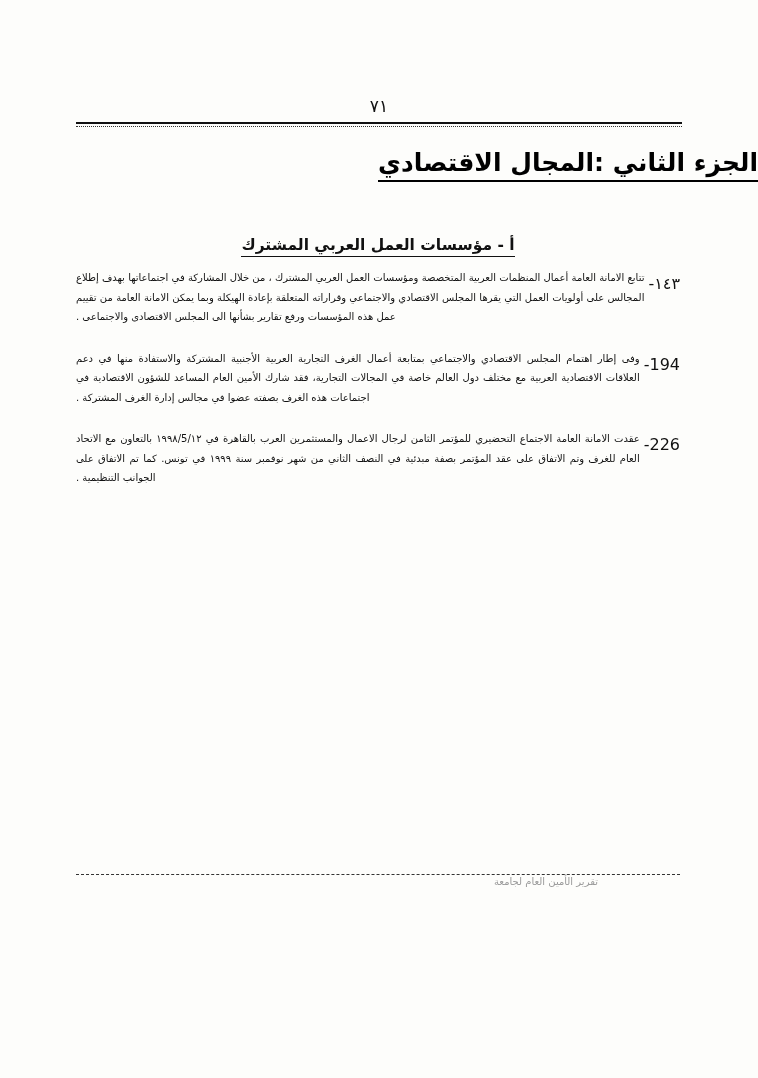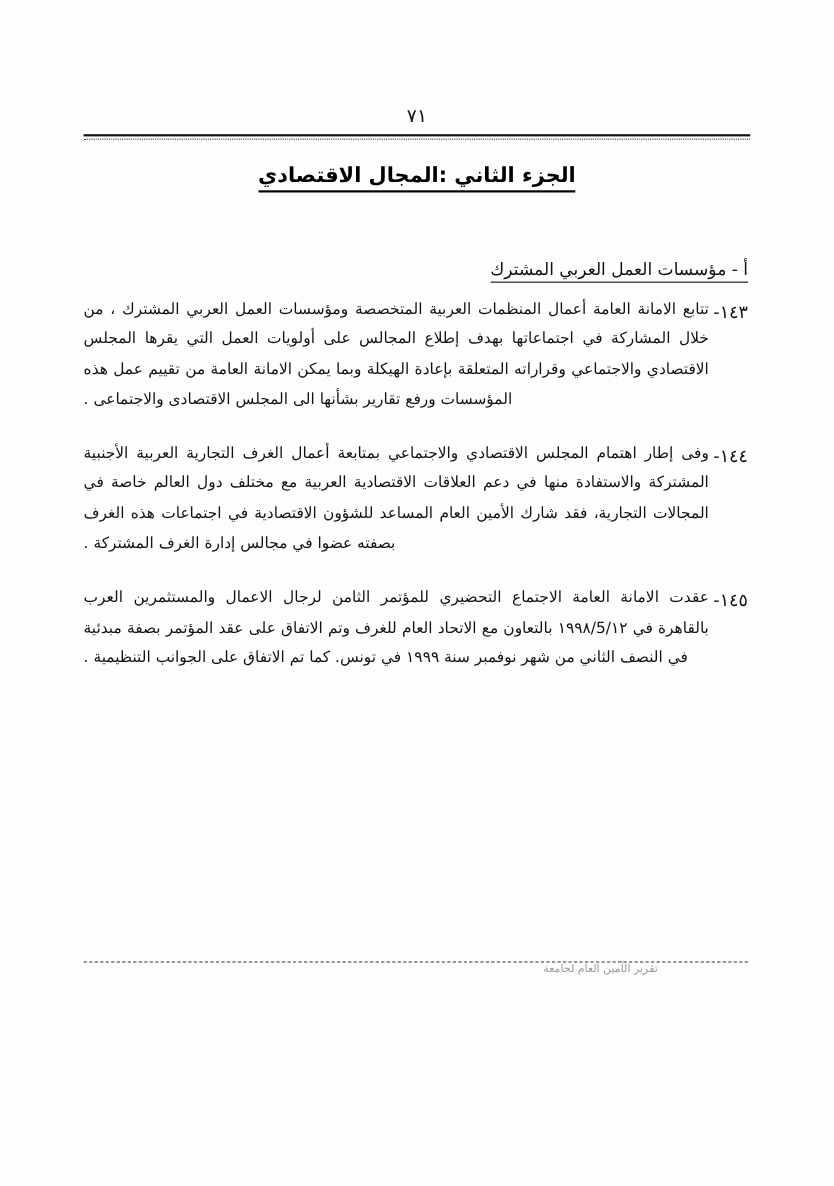--- a/index.html
+++ b/index.html
@@ -46,39 +46,39 @@
     top: 2px;
     left: 0;
     width: 606px;
     border-top: 1px dotted #333;
   }
   .title {
     position: absolute;
     top: 148px;
     left: 0;
     right: 0;
-    text-align: center;
-    font-size: 19px;
+    text-align: right;
+    font-size: 25px;
     font-weight: bold;
     color: #000;
   }
   .title span {
     border-bottom: 2px solid #000;
     padding-bottom: 3px;
   }
   .content {
     position: absolute;
     top: 236px;
     right: 78px;
     width: 604px;
   }
   .sub-head {
-    text-align: right;
+    text-align: center;
     font-size: 15.5px;
-    font-weight: normal;
+    font-weight: bold;
     margin: 0 0 14px 0;
     color: #111;
   }
   .sub-head span {
     border-bottom: 1.5px solid #111;
     padding-bottom: 2px;
   }
   .sub-head.second {
     margin-top: 28px;
     margin-bottom: 10px;
@@ -92,21 +92,21 @@
   .para .num {
     flex: 0 0 auto;
     font-size: 16px;
     line-height: 1.95;
     padding-left: 4px;
     white-space: nowrap;
     color: #111;
   }
   .para .body {
     flex: 1 1 auto;
-    font-size: 14px;
+    font-size: 10px;
     line-height: 1.95;
     text-align: justify;
     text-align-last: left;
     color: #111;
   }
   .footer-rule {
     position: absolute;
     top: 874px;
     right: 78px;
     width: 604px;
@@ -142,27 +142,27 @@
     <h2 class="sub-head">
       <span>أ - مؤسسات العمل العربي المشترك</span>
     </h2>
 
     <div class="para">
       <div class="num">١٤٣-</div>
       <div class="body">تتابع الامانة العامة أعمال المنظمات العربية المتخصصة ومؤسسات العمل العربي المشترك ، من خلال المشاركة في اجتماعاتها بهدف إطلاع المجالس على أولويات العمل التي يقرها المجلس الاقتصادي والاجتماعي وقراراته المتعلقة بإعادة الهيكلة وبما يمكن الامانة العامة من تقييم عمل هذه المؤسسات ورفع تقارير بشأنها الى المجلس الاقتصادى والاجتماعى .</div>
     </div>
 
     <div class="para">
-      <div class="num">١٤٤-</div>
+      <div class="num">194-</div>
       <div class="body">وفى إطار اهتمام المجلس الاقتصادي والاجتماعي بمتابعة أعمال الغرف التجارية العربية الأجنبية المشتركة والاستفادة منها في دعم العلاقات الاقتصادية العربية مع مختلف دول العالم خاصة في المجالات التجارية، فقد شارك الأمين العام المساعد للشؤون الاقتصادية في اجتماعات هذه الغرف بصفته عضوا في مجالس إدارة الغرف المشتركة .</div>
     </div>
 
 
     <div class="para">
-      <div class="num">١٤٥-</div>
+      <div class="num">226-</div>
       <div class="body">عقدت الامانة العامة الاجتماع التحضيري للمؤتمر الثامن لرجال الاعمال والمستثمرين العرب بالقاهرة في ١٩٩٨/5/١٢ بالتعاون مع الاتحاد العام للغرف وتم الاتفاق على عقد المؤتمر بصفة مبدئية في النصف الثاني من شهر نوفمبر سنة ١٩٩٩ في تونس. كما تم الاتفاق على الجوانب التنظيمية .</div>
     </div>
 
   </div>
 
   <div class="footer-rule"></div>
   <div class="footnote">تقرير الأمين العام لجامعة</div>
 
 </div>
 

